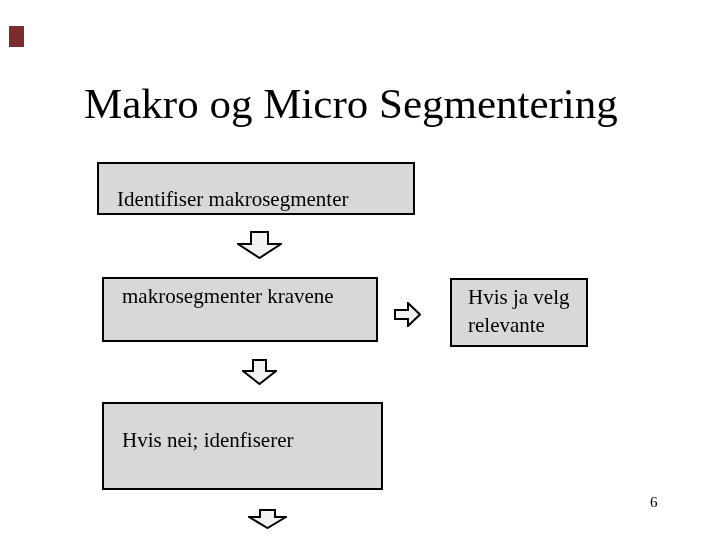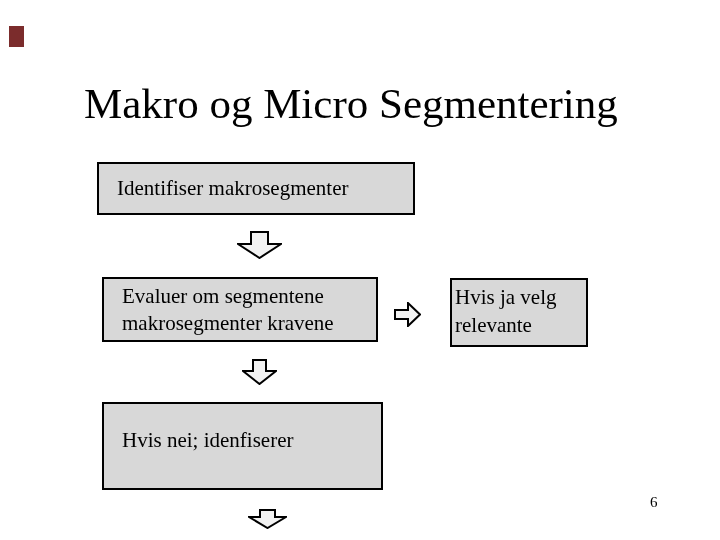--- a/index.html
+++ b/index.html
@@ -38,32 +38,32 @@
     background: #d8d8d8;
     border: 2px solid #000000;
     box-sizing: border-box;
     font-size: 21px;
     line-height: 27px;
   }
   .box-identify {
     left: 97px; top: 162px;
     width: 318px; height: 53px;
     display: flex;
-    align-items: center;
+    align-items: flex-end;
     padding-left: 18px;
   }
   .box-evaluate {
     left: 102px; top: 277px;
     width: 276px; height: 65px;
     padding: 4px 0 0 18px;
   }
   .box-ifyes {
     left: 450px; top: 278px;
     width: 138px; height: 69px;
-    padding: 3px 0 0 3px;
+    padding: 3px 0 0 16px;
     line-height: 28px;
   }
   .box-ifno {
     left: 102px; top: 402px;
     width: 281px; height: 88px;
     padding: 22px 0 0 18px;
     line-height: 28px;
     overflow: hidden;
   }
   .arrow {
@@ -95,21 +95,20 @@
     <span>Identifiser makrosegmenter</span>
   </div>
 
   <div class="arrow arrow-1">
     <svg width="45" height="28" viewBox="0 0 45 28">
       <polygon points="14,1 31,1 31,13 44,13 22.5,27 1,13 14,13" fill="#f2f2f2" stroke="#000000" stroke-width="2" stroke-linejoin="miter"></polygon>
     </svg>
   </div>
 
   <div class="flow-box box-evaluate">
-    <div>Evaluer om segmentene</div>
     <div>makrosegmenter kravene</div>
   </div>
 
   <div class="arrow arrow-right">
     <svg width="27" height="25" viewBox="0 0 27 25">
       <polygon points="1,8 14,8 14,1 26,12.5 14,24 14,17 1,17" fill="#f2f2f2" stroke="#000000" stroke-width="2" stroke-linejoin="miter"></polygon>
     </svg>
   </div>
 
   <div class="flow-box box-ifyes">

